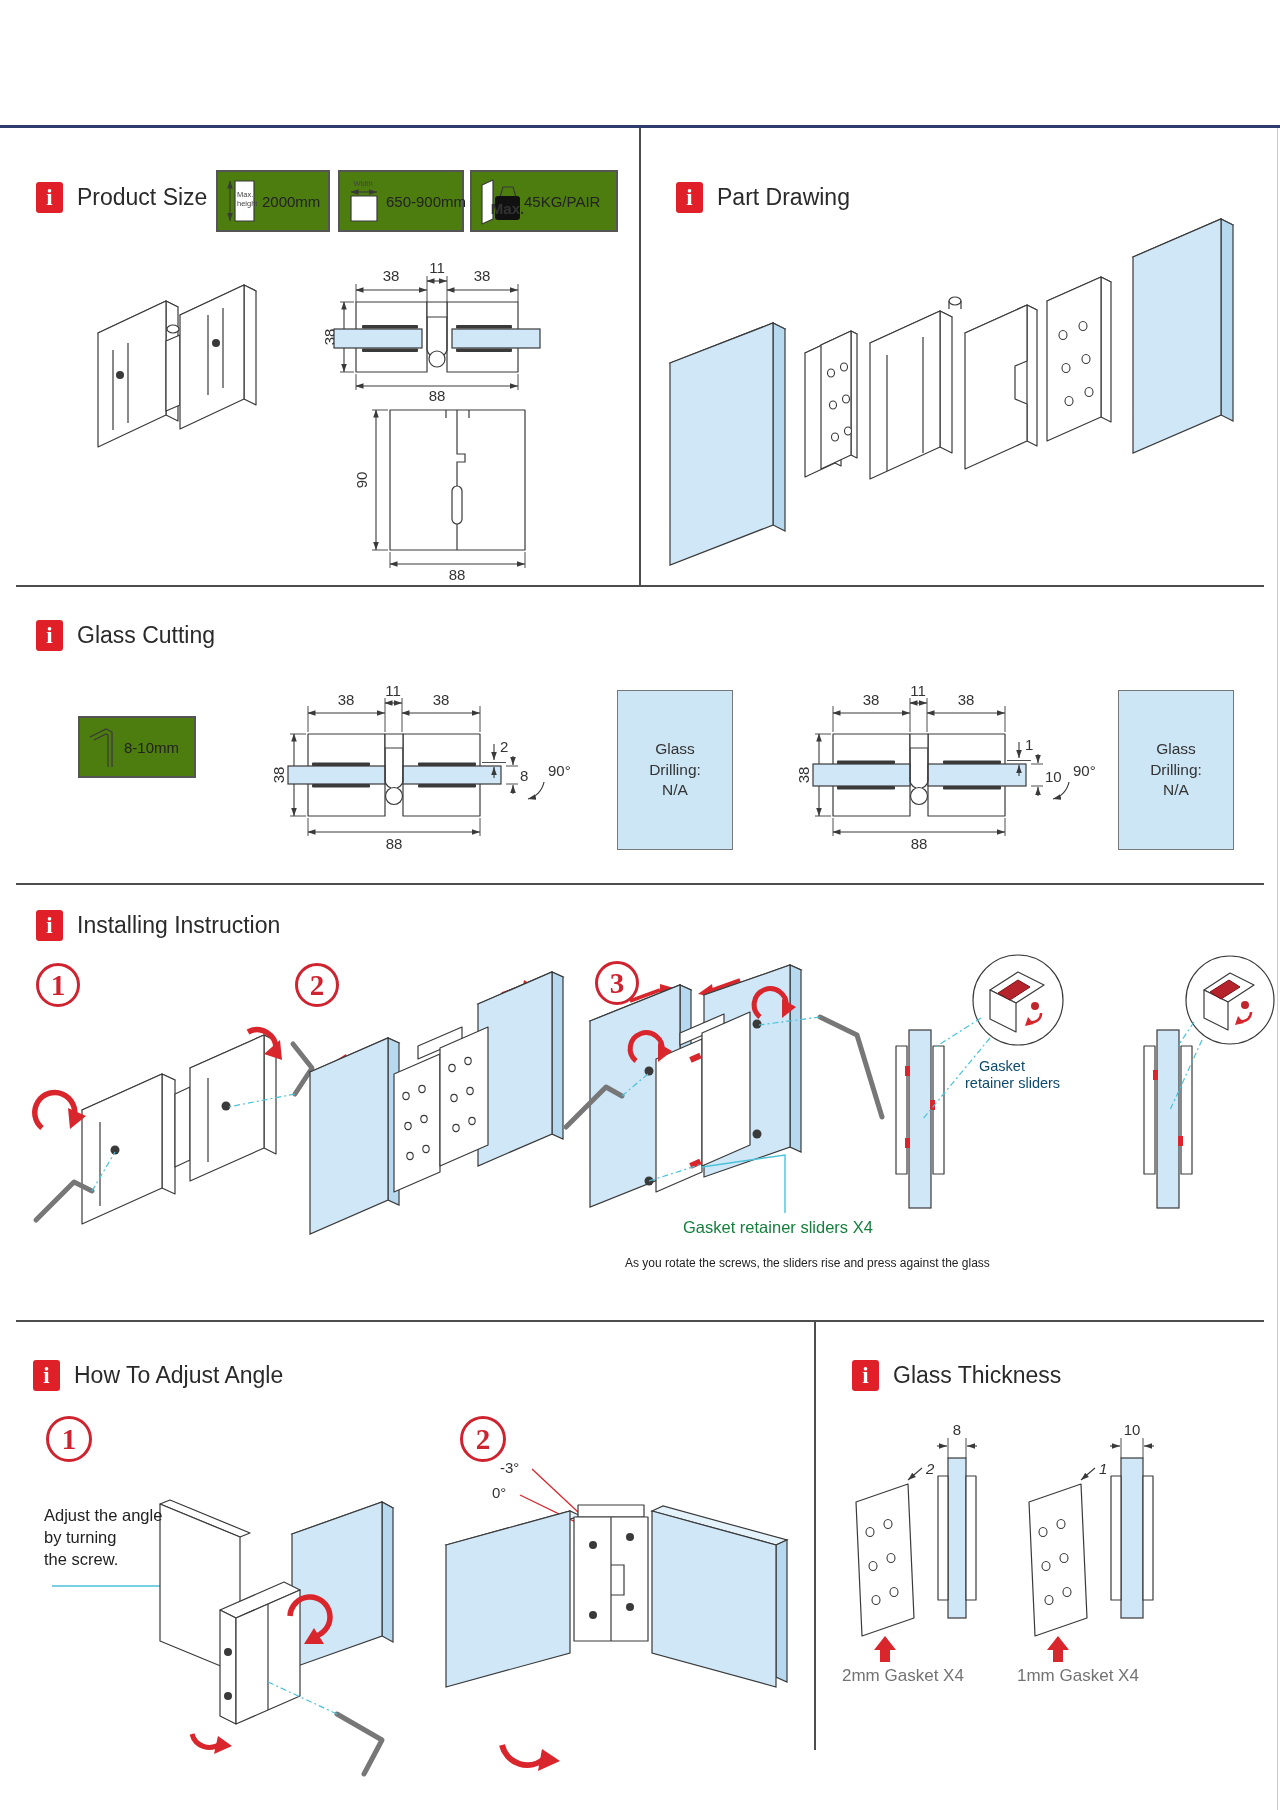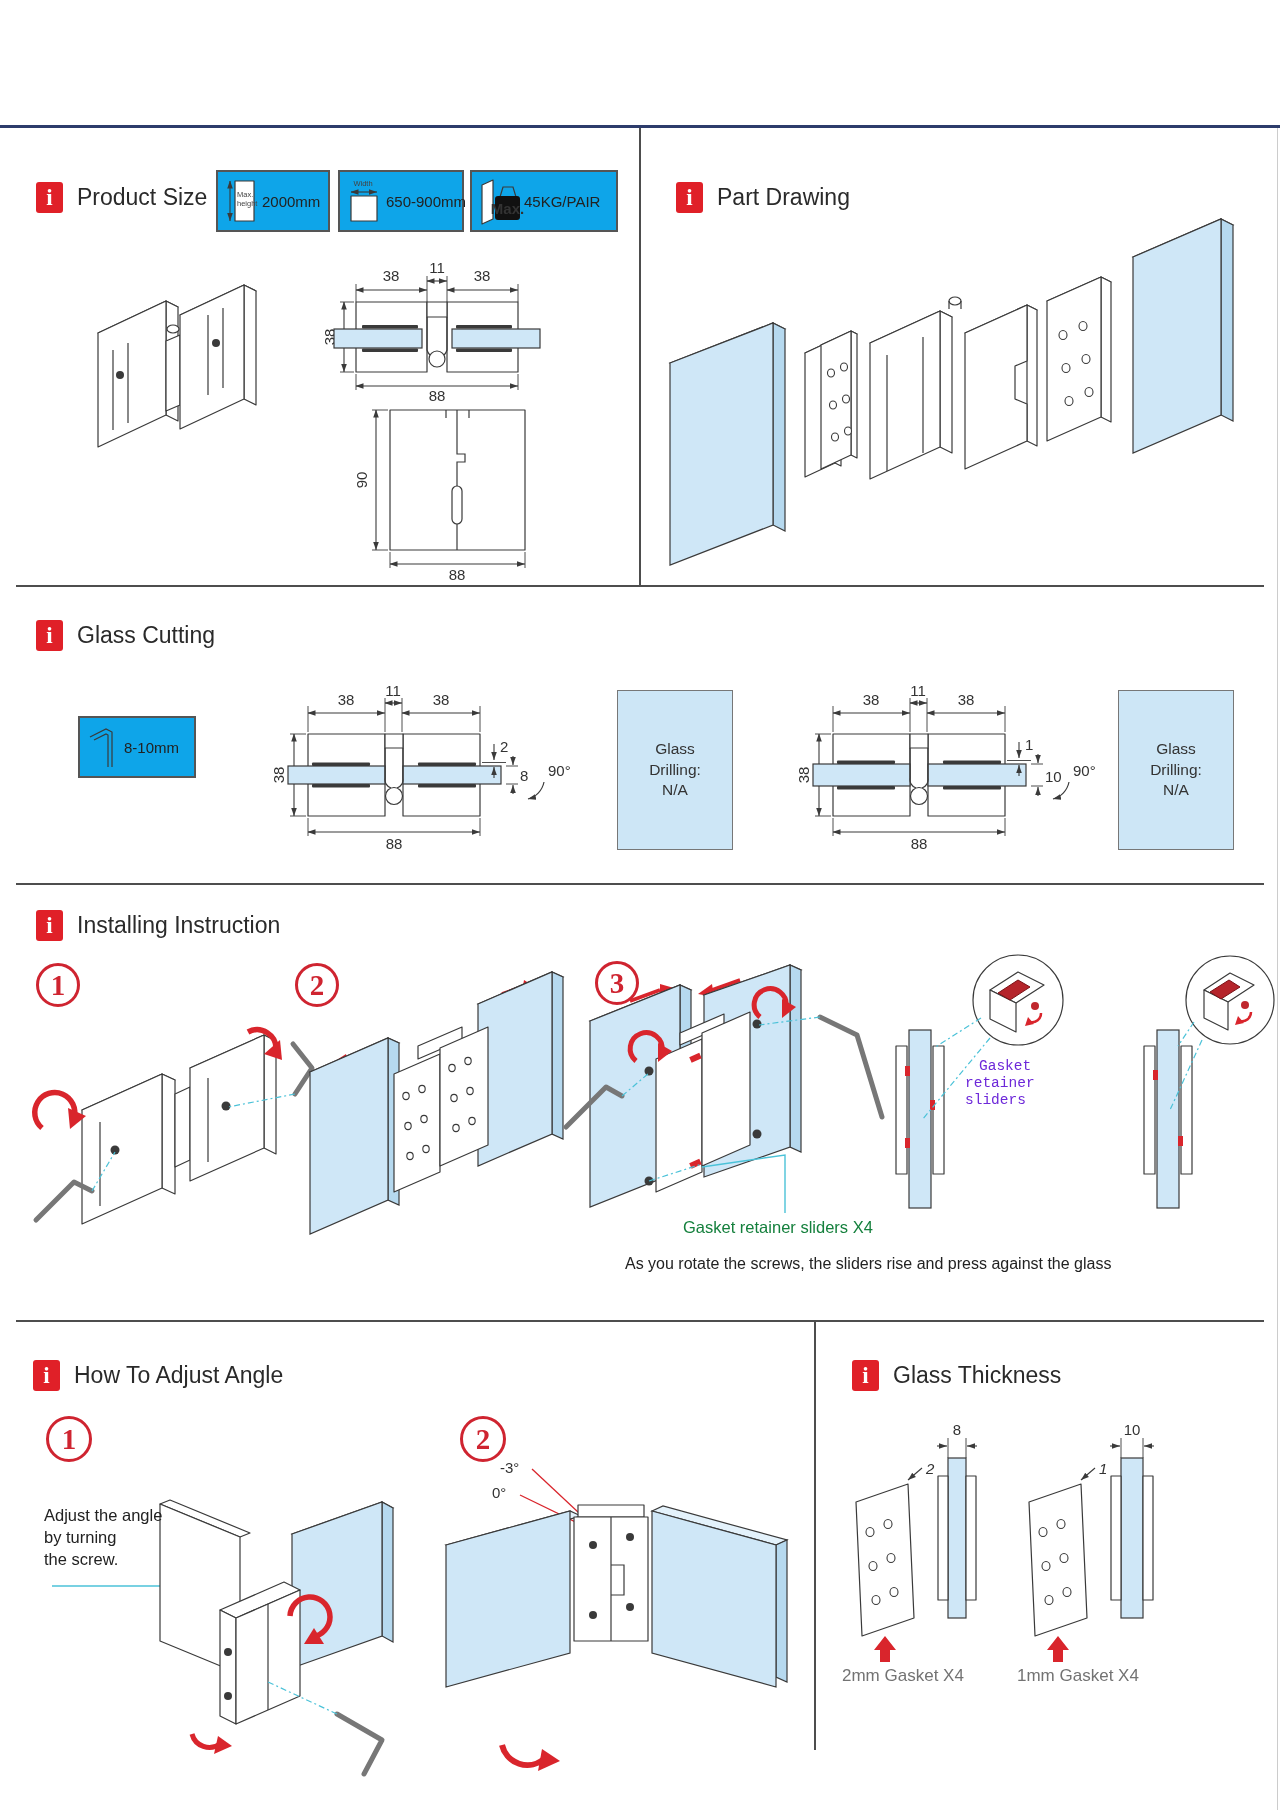--- a/index.html
+++ b/index.html
@@ -8,30 +8,30 @@
   .hline{position:absolute;left:16px;width:1248px;height:2px;background:#4d4d4d;}
   .vline{position:absolute;width:2px;background:#4d4d4d;}
   .navy{position:absolute;left:0;top:125px;width:1280px;height:3px;background:#2d3c6b;}
   .edge{position:absolute;left:1277px;top:128px;width:1px;height:1682px;background:#cccccc;}
   .hdr{position:absolute;display:flex;align-items:center;gap:14px;}
   .info-icon{width:27px;height:31px;background:#e02028;color:#fff;border-radius:3px;
              display:flex;align-items:center;justify-content:center;
              font:bold 23px "Liberation Serif",serif;}
   .hdr-label{font-size:23px;color:#2a2a2a;}
   .spec{position:absolute;height:62px;border:2px solid #555;display:flex;align-items:center;
-        justify-content:flex-start;gap:4px;padding:0 6px;box-sizing:border-box;background:#0ea5e9;}
+        justify-content:flex-start;gap:4px;padding:0 6px;box-sizing:border-box;background:#4d7c0f;}
   .spec-val{font-size:15px;color:#222;white-space:nowrap;}
   .step{position:absolute;width:44px;height:44px;border:3px solid #cf2430;border-radius:50%;
         color:#cf2430;display:flex;align-items:center;justify-content:center;
         font:bold 29px "Liberation Serif",serif;box-sizing:border-box;}
   .drill{position:absolute;width:114px;height:158px;background:#cde6f6;border:1px solid #777;
          display:flex;flex-direction:column;align-items:center;justify-content:center;
          font-size:15.5px;color:#333;line-height:1.35;text-align:center;}
-  .note{position:absolute;font-size:16px;color:#222;white-space:nowrap;line-height:27px;}
-  .small-label{position:absolute;font-size:14.5px;color:#6d28d9;line-height:1.18;z-index:5;font-family:Liberation Mono, monospace;}
+  .note{position:absolute;font-size:12px;color:#222;white-space:nowrap;line-height:27px;}
+  .small-label{position:absolute;font-size:14.5px;color:#0c4a6e;line-height:1.18;z-index:5;}
   .callout{position:absolute;font-size:16.5px;color:#15803d;white-space:nowrap;z-index:5;}
   .caption{position:absolute;font-size:17px;color:#737373;white-space:nowrap;}
   .adjust-note{position:absolute;font-size:16.5px;color:#222;line-height:22px;z-index:5;}
   svg{position:absolute;overflow:visible;}
   svg text{font-family:"Liberation Sans",sans-serif;fill:#333;font-size:15px;}
   .dim{stroke:#3a3a3a;stroke-width:1.1;fill:none;}
   .ext{stroke:#3a3a3a;stroke-width:0.9;fill:none;}
   .lnf{stroke:#3a3a3a;stroke-width:1.2;fill:none;}
   .metal{fill:#ffffff;stroke:#3a3a3a;stroke-width:1.2;stroke-linejoin:round;}
   .glass{fill:#cfe7f7;stroke:#3a3a3a;stroke-width:1.2;}

